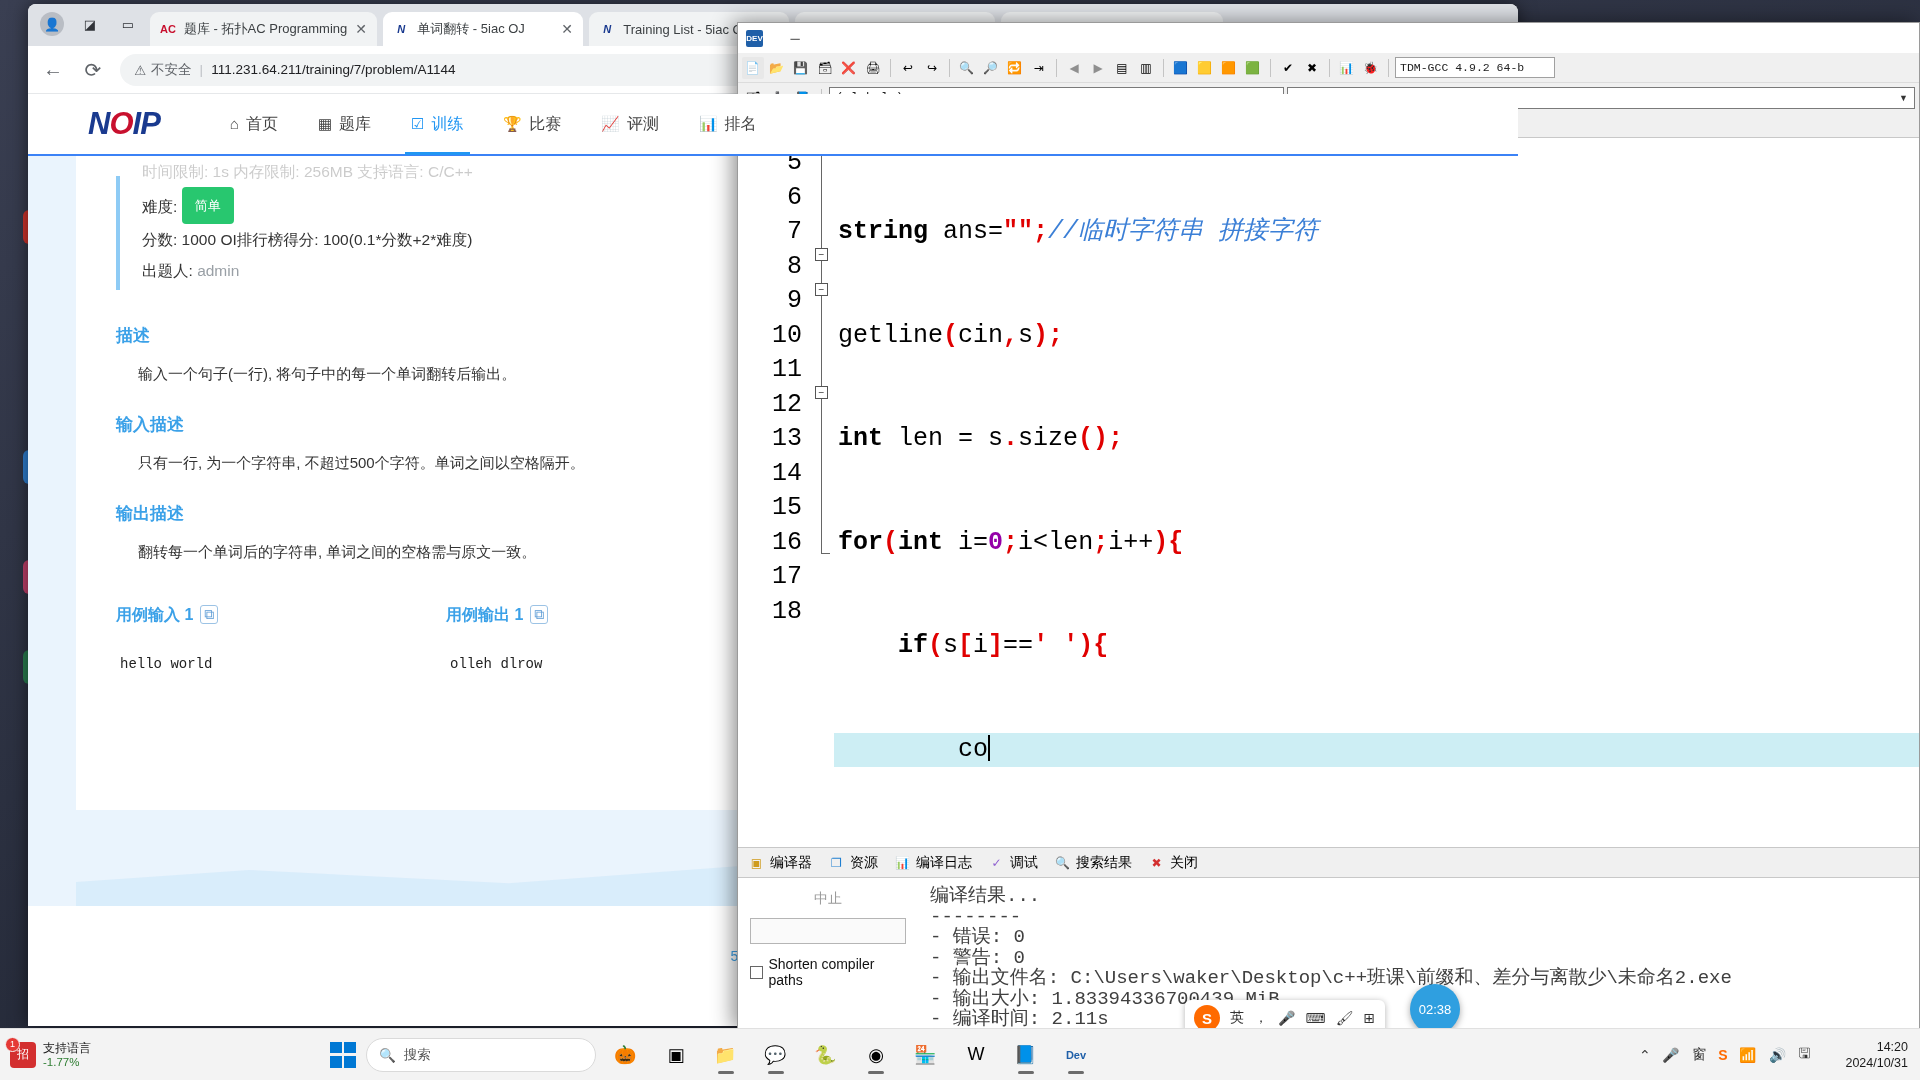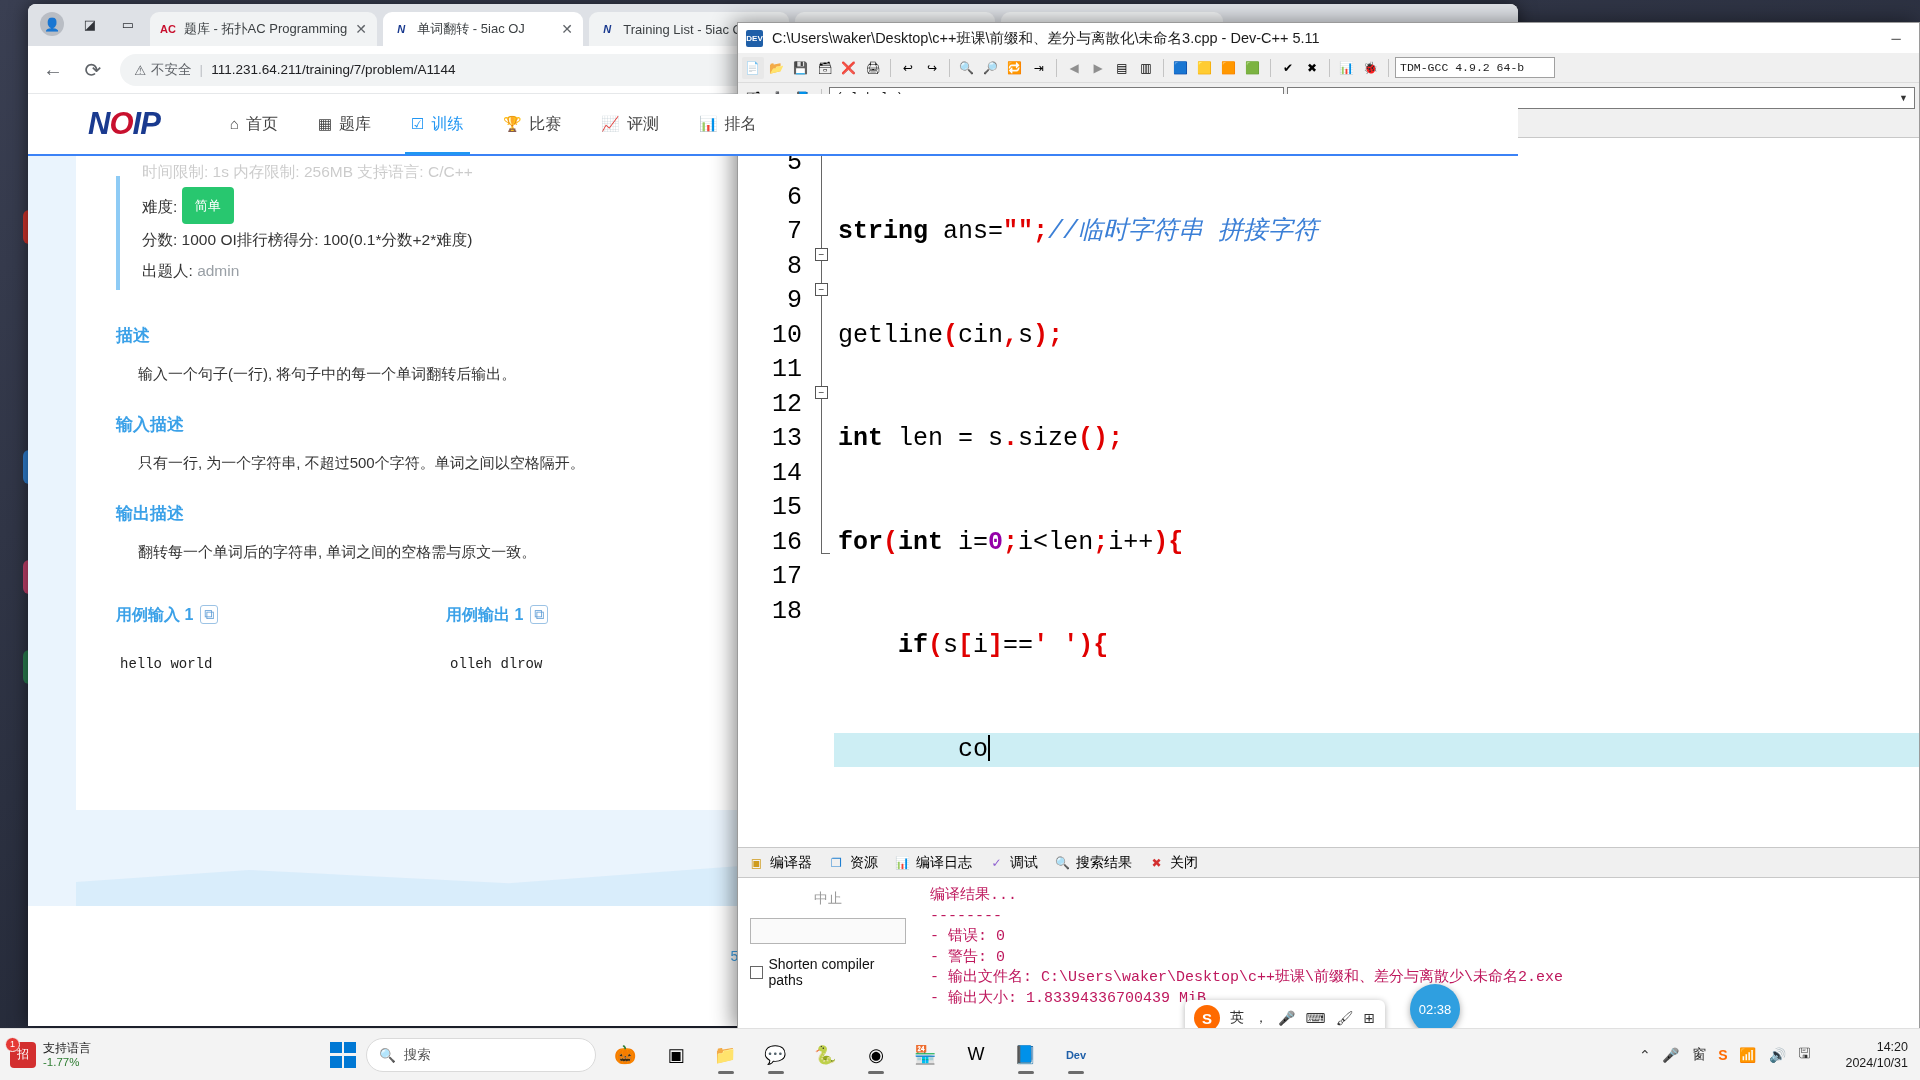--- a/index.html
+++ b/index.html
@@ -213,21 +213,21 @@
 
   .panel-body { height: 152px; background: #fff; display: flex; border-top: 1px solid #c8c8c8; }
   .panel-left { width: 180px; padding: 12px 12px 0 12px; flex: 0 0 180px; }
   .abort { text-align: center; color: #9a9a9a; font-size: 14px; margin-bottom: 10px; }
   .progbar { height: 26px; border: 1px solid #b5b5b5; background: #fafafa; }
   .chkrow { display: flex; align-items: center; gap: 6px; margin-top: 12px; font-size: 14px; color: #111; }
   .chkbox { width: 13px; height: 13px; border: 1px solid #666; background: #fff; }
   .panel-right {
     flex: 1; padding: 8px 17px 0 12px;
     font-family: "Liberation Mono", "DejaVu Sans Mono", monospace;
-    font-size: 15px; color: #be185d; line-height: 20.5px; overflow: hidden;
+    font-size: 19px; color: #404040; line-height: 20.5px; overflow: hidden;
   }
 
   
   #imebar {
     position: absolute; left: 1185px; top: 1000px; width: 200px; height: 36px;
     background: #fff; border-radius: 6px; display: flex; align-items: center;
     gap: 10px; padding: 0 9px; box-shadow: 0 1px 6px rgba(0,0,0,.3); z-index: 40;
   }
   #imebar .sogou {
     width: 26px; height: 26px; border-radius: 50%; background: #ff6a00; color: #fff;
@@ -431,21 +431,20 @@
         </div>
       </div>
     </div>
   </div>
 </div>
 
 <div id="devcpp">
 
   <div class="dtitle">
     <div class="appicon">DEV</div>
-    <div class="ttext">C:\Users\waker\Desktop\c++班课\前缀和、差分与离散化\未命名3.cpp - Dev-C++ 5.11</div>
     <div class="wbtns">
       <div class="wbtn">─</div>
     </div>
   </div>
 
 
   <div class="dtools">
     <div class="tbtn" style="background:#e8e8e8">📄</div>
     <div class="tbtn">📂</div>
     <div class="tbtn">💾</div>
@@ -582,20 +581,21 @@
         <span>Shorten compiler paths</span>
       </div>
     </div>
     <div class="panel-right">
       <div>编译结果...</div>
       <div>--------</div>
       <div>- 错误: 0</div>
       <div>- 警告: 0</div>
       <div>- 输出文件名: C:\Users\waker\Desktop\c++班课\前缀和、差分与离散少\未命名2.exe</div>
       <div>- 输出大小: 1.83394336700439 MiB</div>
+      <div>- 编译时间: 2.11s</div>
     </div>
   </div>
 </div>
 
 <div id="imebar">
   <div class="sogou">S</div>
   <div class="iitem">英</div>
   <div class="iitem">，</div>
   <div class="iitem">🎤</div>
   <div class="iitem">⌨</div>

